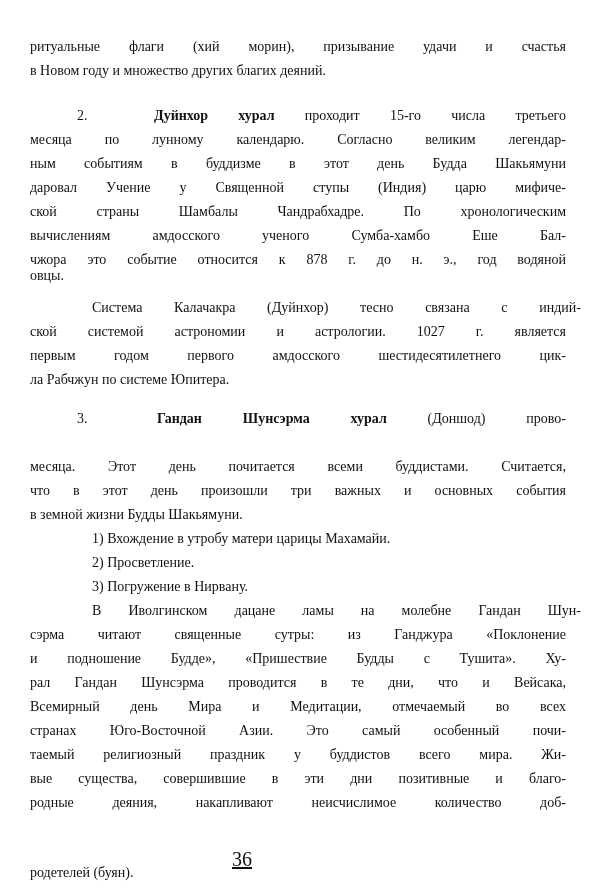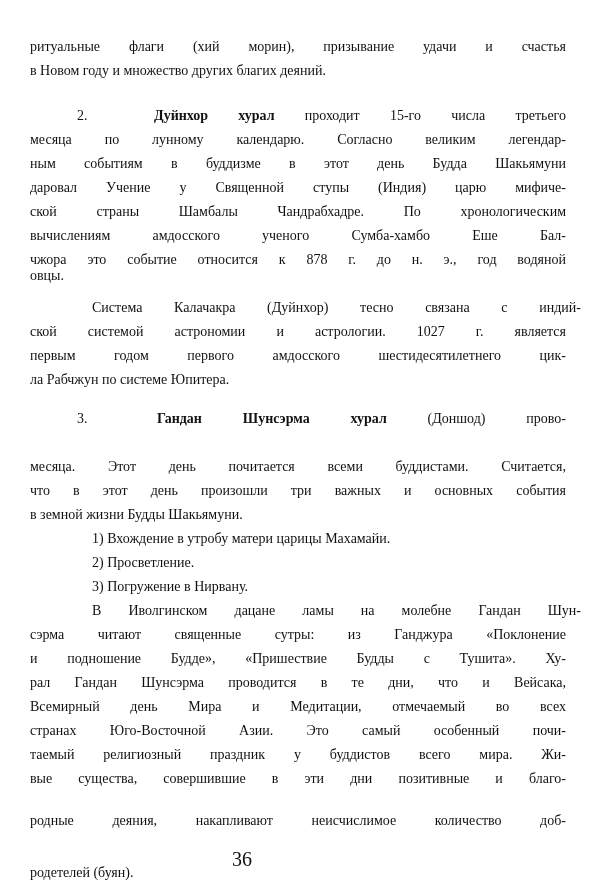--- a/index.html
+++ b/index.html
@@ -7,21 +7,21 @@
          font-family: "Liberation Serif", "DejaVu Serif", serif; color: #111; }
   .page { position: absolute; left: 0; top: 0; width: 600px; height: 894px; }
   .line { position: absolute; left: 30px; width: 536px; height: 24px;
           font-size: 14px; line-height: 24px; white-space: nowrap;
           text-align: justify; text-align-last: justify; }
   .line.last { text-align-last: left; }
   .line.indent { left: 92px; width: 489px; font-family: Liberation Serif, serif; }
   .num-label { display: inline-block; width: 77px; }
   b { font-weight: bold; }
   .pagenum { position: absolute; top: 847px; left: 0; width: 484px; text-align: center;
-             font-size: 20px; line-height: 24px; }
+             font-size: 20px; line-height: 24px; text-decoration: underline; }
 </style>
 </head>
 <body>
 
 <div class="page">
 
   <div class="line" style="top:35px">ритуальные флаги (хий морин), призывание удачи и счастья</div>
   <div class="line last" style="top:59px">в Новом году и множество других благих  деяний.</div>
 
   <div class="line" style="top:104px; left:77px; width:489px"><span class="num-label" style="width:77px">2.</span><b>Дуйнхор хурал</b><span> проходит 15-го числа третьего</span></div>
@@ -48,17 +48,17 @@
   <div class="line indent last" style="top:575px">3) Погружение в Нирвану.</div>
 
   <div class="line indent" style="top:599px">В Иволгинском дацане ламы на молебне Гандан Шун-</div>
   <div class="line" style="top:647px">и подношение Будде», «Пришествие Будды с Тушита». Ху-</div>
   <div class="line" style="top:623px">сэрма читают священные сутры: из Ганджура «Поклонение</div>
   <div class="line" style="top:671px">рал Гандан Шунсэрма проводится в те дни, что и Вейсака,</div>
   <div class="line" style="top:695px">Всемирный день Мира и Медитации, отмечаемый во всех</div>
   <div class="line" style="top:719px">странах Юго-Восточной Азии. Это самый особенный почи-</div>
   <div class="line" style="top:743px">таемый религиозный праздник у буддистов всего мира. Жи-</div>
   <div class="line" style="top:767px">вые существа, совершившие в эти дни позитивные и благо-</div>
-  <div class="line" style="top:809px">родные деяния, накапливают неисчислимое количество доб-</div>
+  <div class="line" style="top:791px">родные деяния, накапливают неисчислимое количество доб-</div>
   <div class="line last" style="top:861px">родетелей (буян).</div>
 
   <div class="pagenum">36</div>
 </div>
 
 </body></html>

